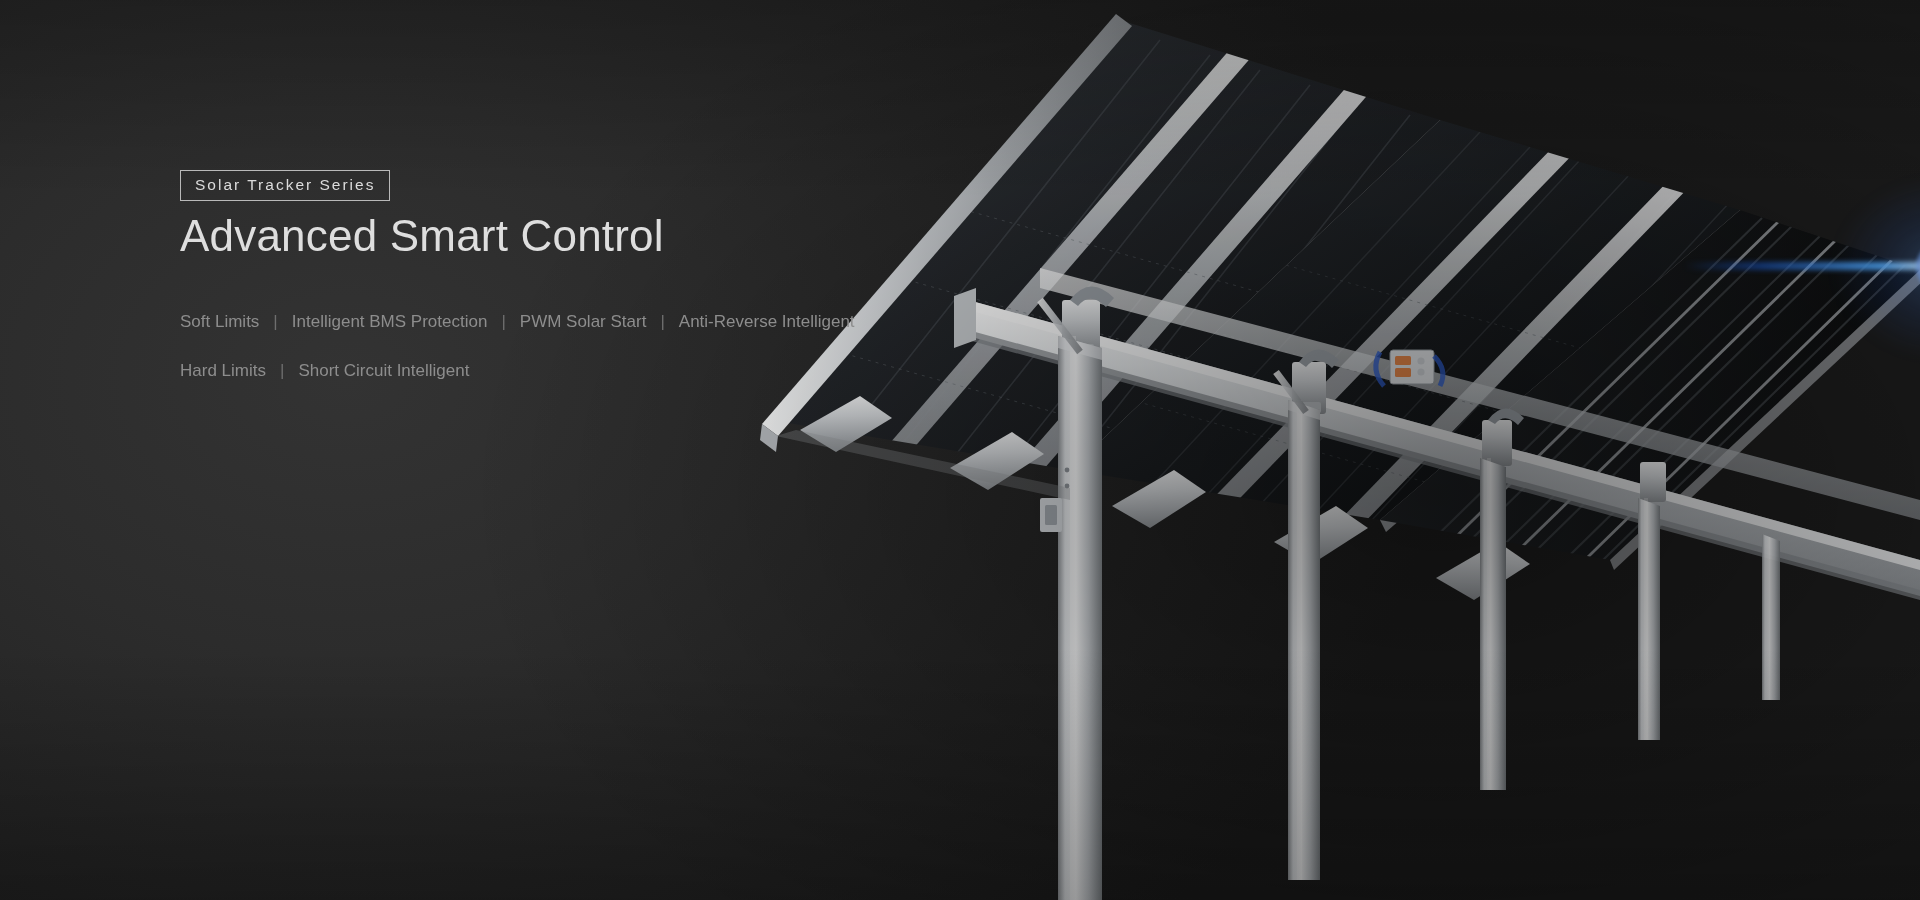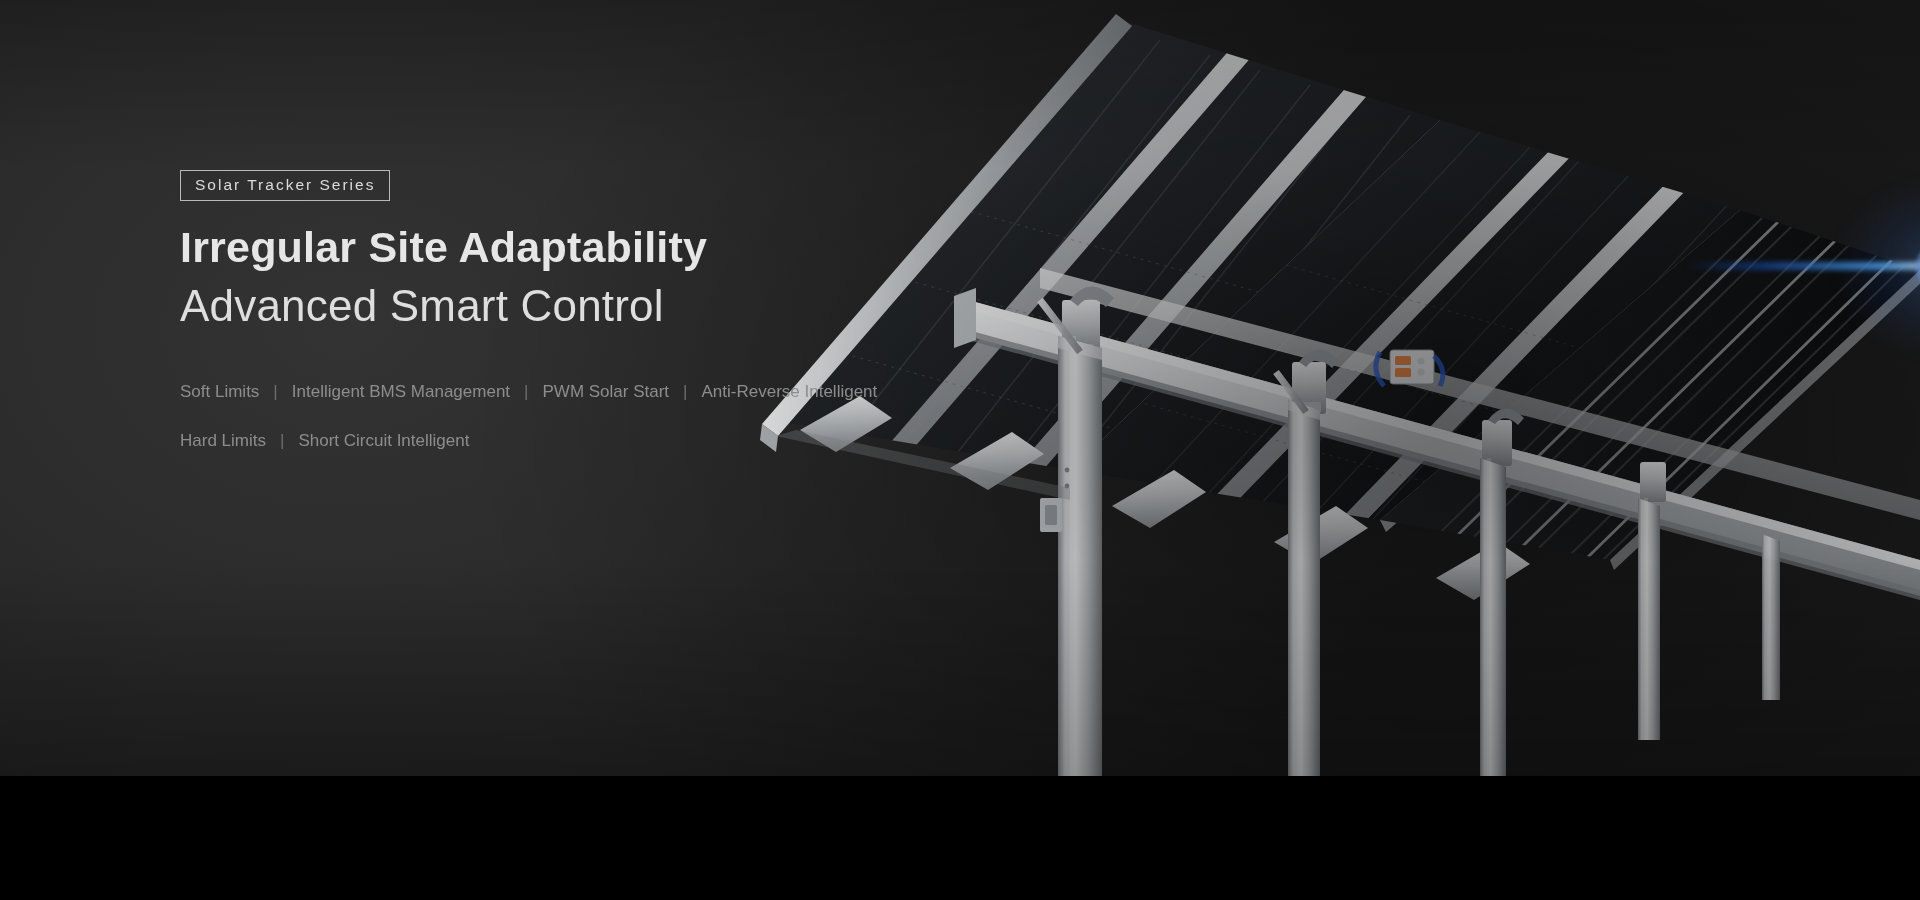--- a/index.html
+++ b/index.html
@@ -5,21 +5,21 @@
   * { margin:0; padding:0; box-sizing:border-box; }
   html, body {
     width:1920px; height:900px;
     overflow:hidden;
     background:#000;
     font-family:"Liberation Sans", sans-serif;
   }
 
   #hero {
     position:relative;
-    width:1920px; height:776px;
+    width:1920px; height:900px;
     overflow:hidden;
     background:
       radial-gradient(ellipse 1100px 800px at 18% 42%, #333333 0%, #2c2c2c 35%, #242424 65%, #1c1c1c 100%),
       linear-gradient(100deg, #2e2e2e 0%, #2a2a2a 30%, #222222 58%, #171717 82%, #121212 100%);
     text-decoration: underline;
   }
   
   #hero-vignette {
     position:absolute; inset:0;
     background:
@@ -374,28 +374,27 @@
     </div>
   </div>
 
   <div id="hero-vignette"></div>
 
   <div id="copy">
 
     <div id="badge">Solar Tracker Series</div>
 
 
-    <div id="headline">Irregular Site Adaptability</div>
     <div id="subheadline">Advanced Smart Control</div>
 
     <div id="features">
         <div class="feature-row">
           <span class="feature-item">Soft Limits</span>
           <span class="feature-sep">|</span>
-          <span class="feature-item">Intelligent BMS Management</span>
+          <span class="feature-item">Intelligent BMS Protection</span>
           <span class="feature-sep">|</span>
           <span class="feature-item">PWM Solar Start</span>
           <span class="feature-sep">|</span>
           <span class="feature-item">Anti-Reverse Intelligent</span>
         </div>
         <div class="feature-row">
           <span class="feature-item">Hard Limits</span>
           <span class="feature-sep">|</span>
           <span class="feature-item">Short Circuit Intelligent</span>
         </div>

